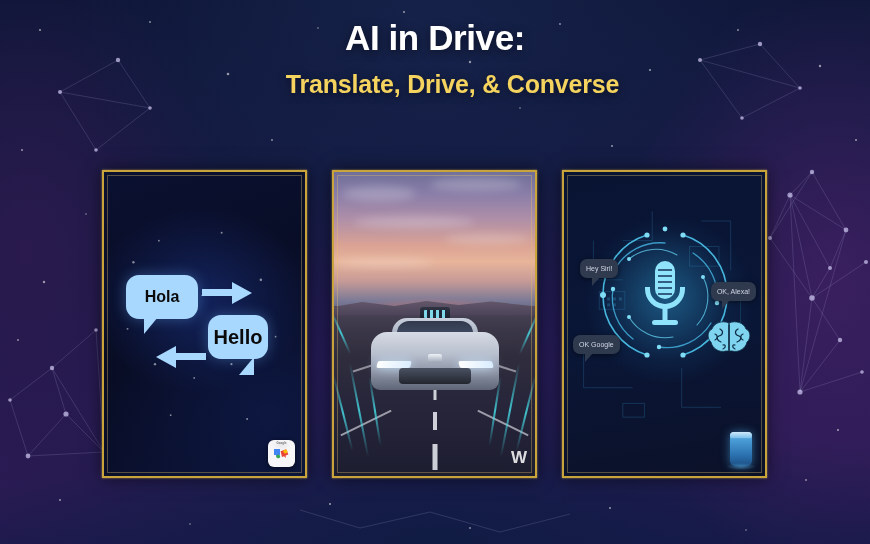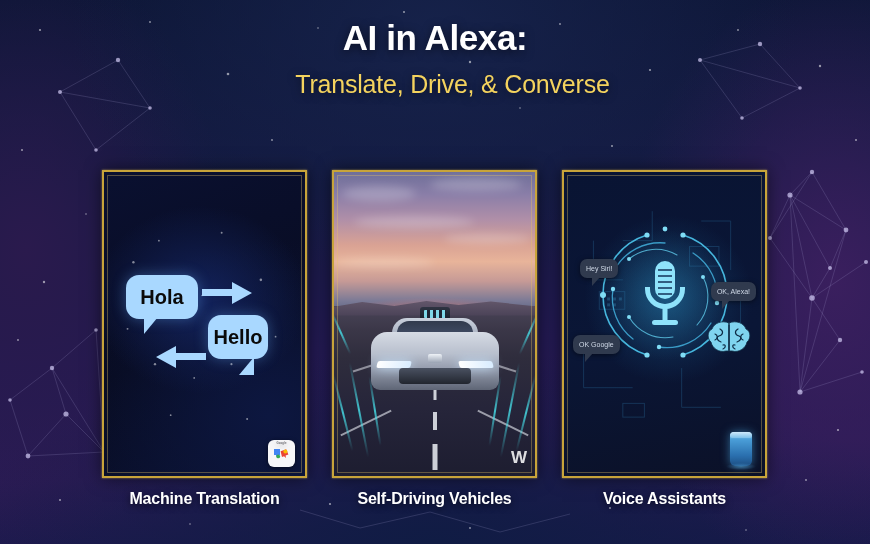--- a/index.html
+++ b/index.html
@@ -33,21 +33,21 @@
     font-weight:bold;
     font-size:35px;
     letter-spacing:-0.4px;
     line-height:40px;
     text-shadow:0 2px 10px rgba(0,0,0,.55);
   }
   .title-line.l2 { font-size:36px; }
   .subtitle {
     margin-top:12px;
     color:#f4d35e;
-    font-weight:normal;
+    font-weight:bold;
     font-size:25px;
     letter-spacing:-0.2px;
     text-shadow:0 2px 8px rgba(0,0,0,.5);
     padding-left:35px;
   }
 
   
   .panels { position:absolute; top:170px; left:0; width:870px; height:312px; z-index:4; }
   .panel {
     position:absolute; top:0;
@@ -82,21 +82,21 @@
     font-weight:bold;
     display:flex; align-items:center; justify-content:center;
     box-shadow:0 0 14px rgba(110,180,255,.35);
   }
   .bubble::after {
     content:""; position:absolute;
     width:0; height:0;
     border-style:solid;
   }
   #bubble-hola {
-    left:22px; top:103px; width:72px; height:44px; font-size:20px;
+    left:22px; top:103px; width:72px; height:44px; font-size:16px;
   }
   #bubble-hola::after {
     left:18px; bottom:-15px;
     border-width:17px 14px 0 0;
     border-color:#a9d8ff transparent transparent transparent;
   }
   #bubble-hello {
     left:104px; top:143px; width:60px; height:44px; font-size:20px;
   }
   #bubble-hello::after {
@@ -356,21 +356,21 @@
       <circle cx="470" cy="528" r="0.9"></circle>
         <circle cx="610" cy="508" r="1.0"></circle>
       <circle cx="746" cy="530" r="0.8"></circle>
         <circle cx="272" cy="140" r="0.9"></circle>
       <circle cx="612" cy="146" r="1.0"></circle>
         <circle cx="520" cy="108" r="0.8"></circle>
     </g>
   </svg>
 
   <div class="header">
-    <div class="title-line">AI in Alexa:</div>
+    <div class="title-line">AI in Drive:</div>
     <div class="subtitle">Translate, Drive, &amp; Converse</div>
   </div>
 
   <div class="panels">
 
     <div class="panel" id="panel-1">
       <div class="p1-bg"></div>
       <svg style="position:absolute;inset:0" viewBox="0 0 205 308">
         <g fill="rgba(255,255,255,0.5)">
           <circle cx="30" cy="92" r="1.2"></circle>
@@ -559,19 +559,14 @@
       <div class="speaker">
         <div class="speaker-body"></div>
         <div class="speaker-top"></div>
         <div class="speaker-shadow"></div>
       </div>
 
       <div class="inner-frame"></div>
     </div>
   </div>
 
-  <div class="captions">
-    <div class="caption" id="caption-1">Machine Translation</div>
-    <div class="caption" id="caption-2">Self-Driving Vehicles</div>
-    <div class="caption" id="caption-3">Voice Assistants</div>
-  </div>
 
 </div>
 
 </body></html>

